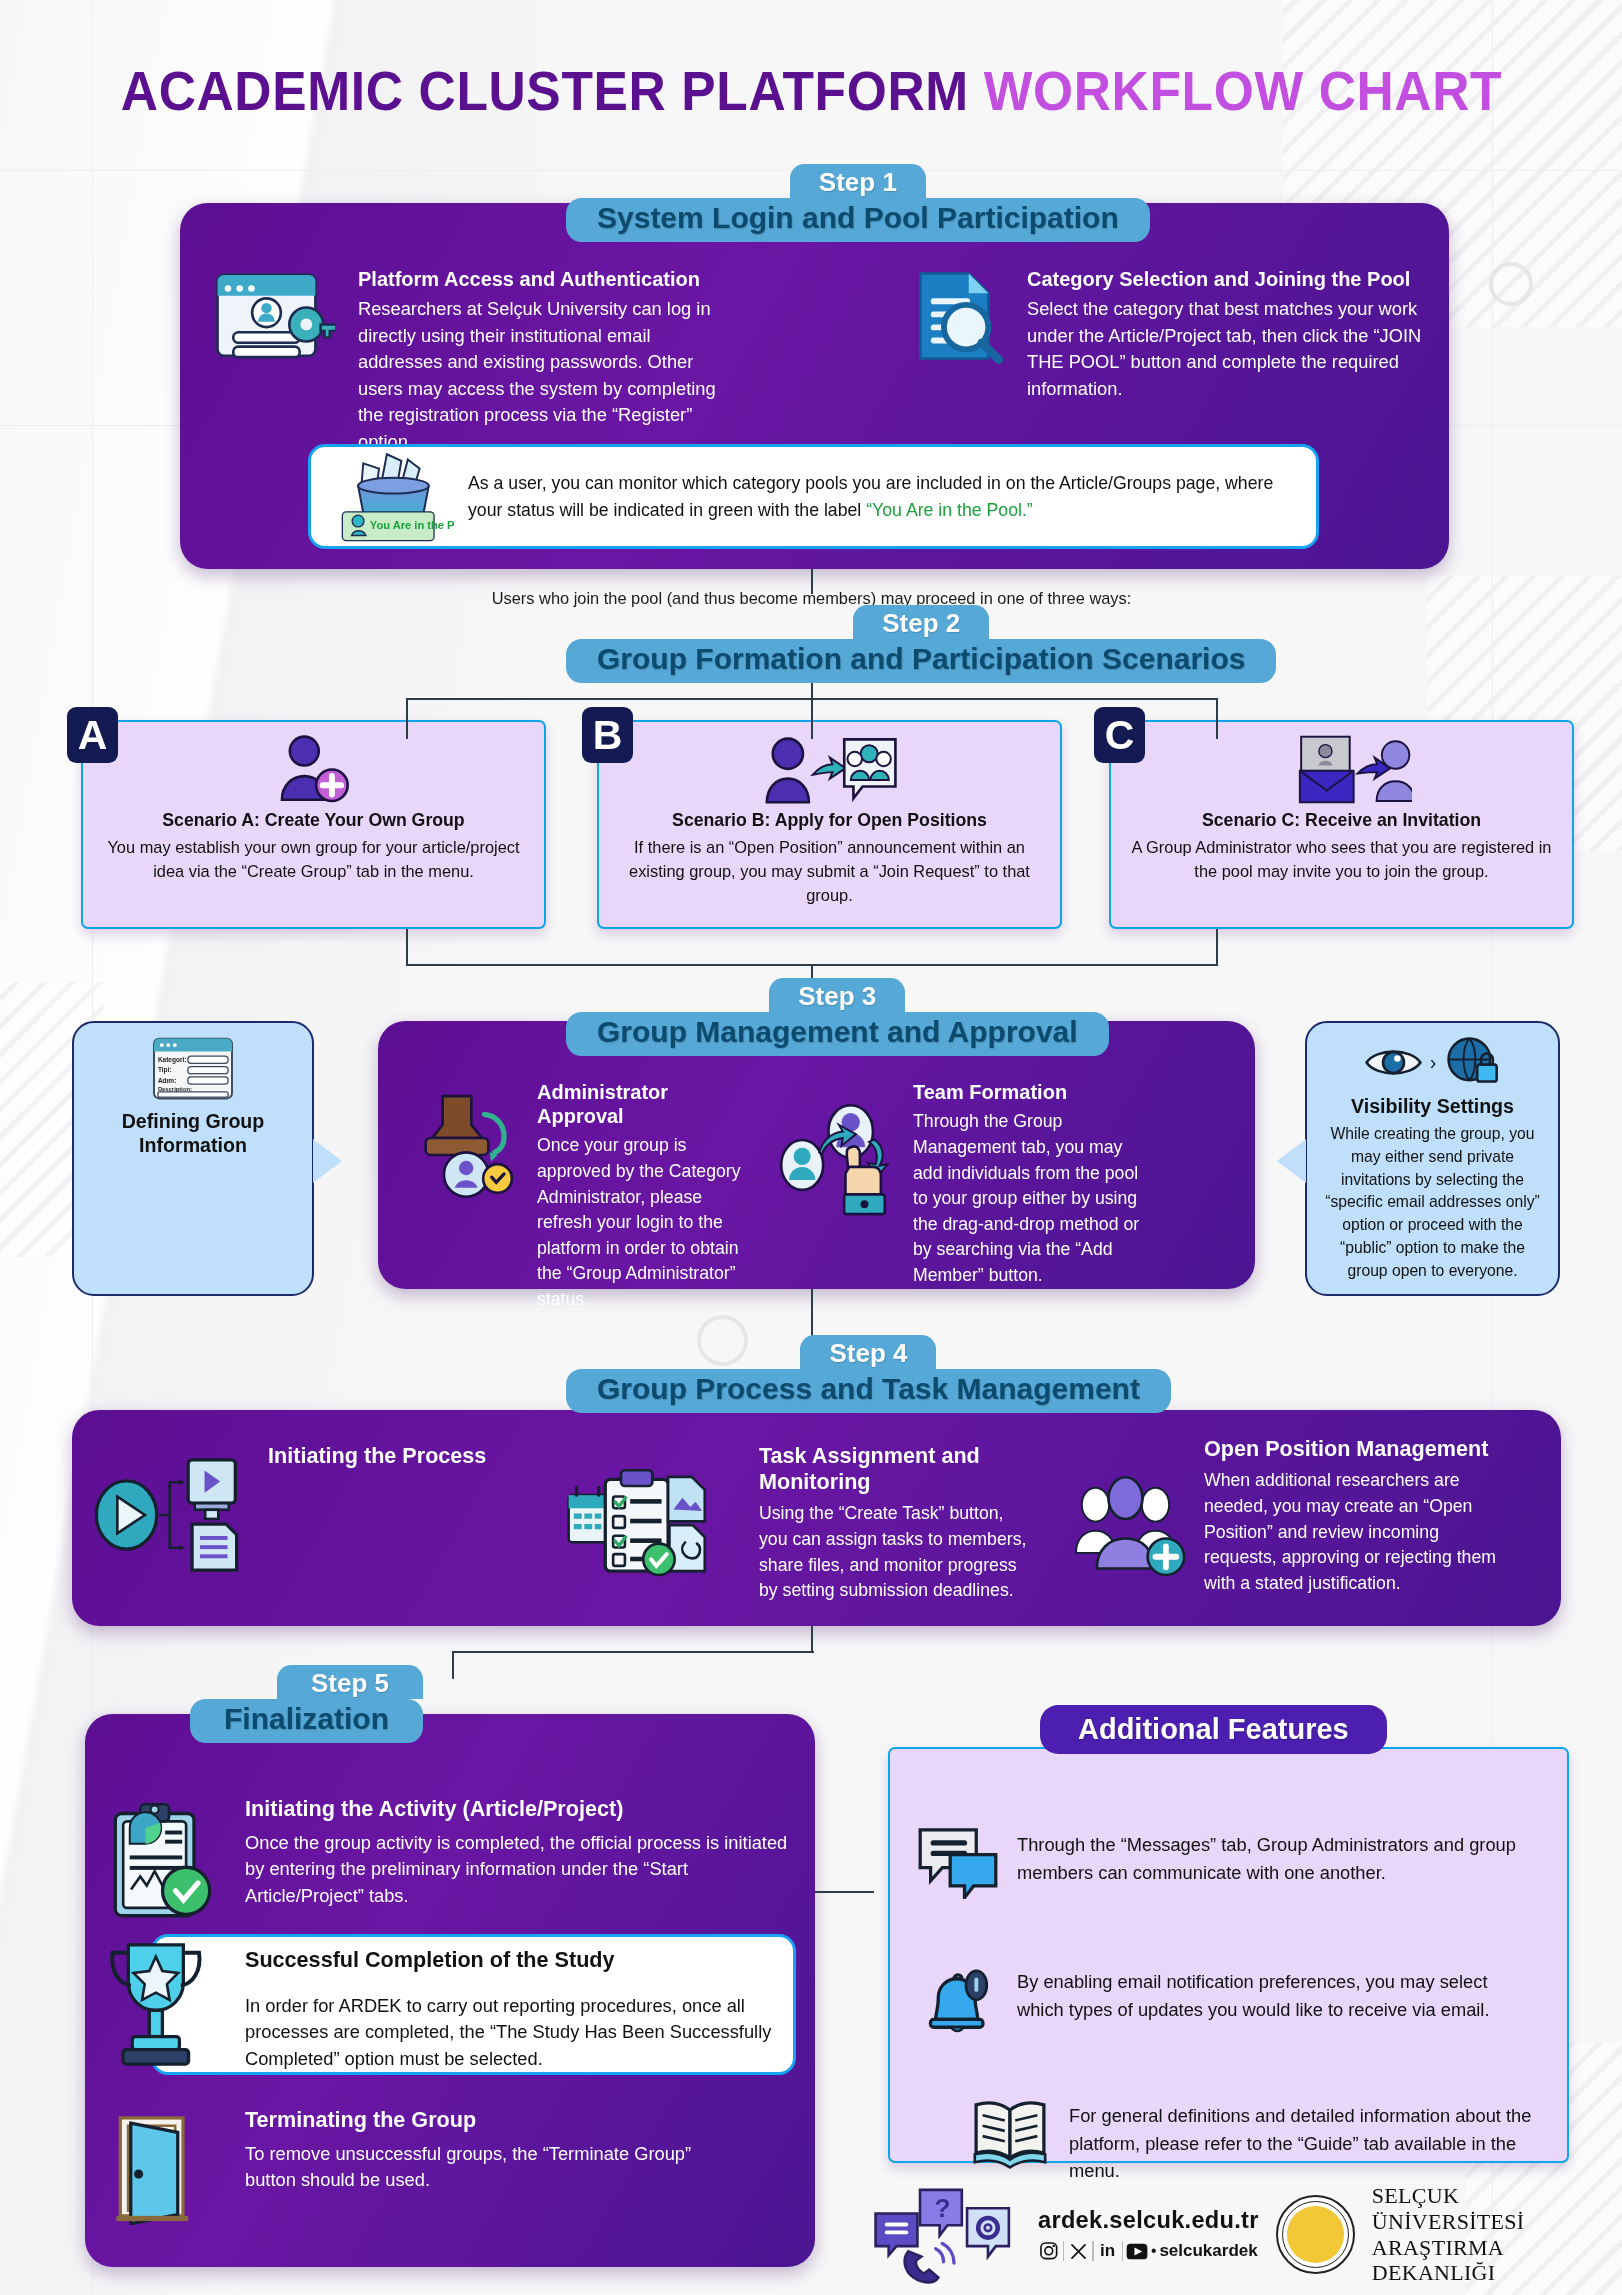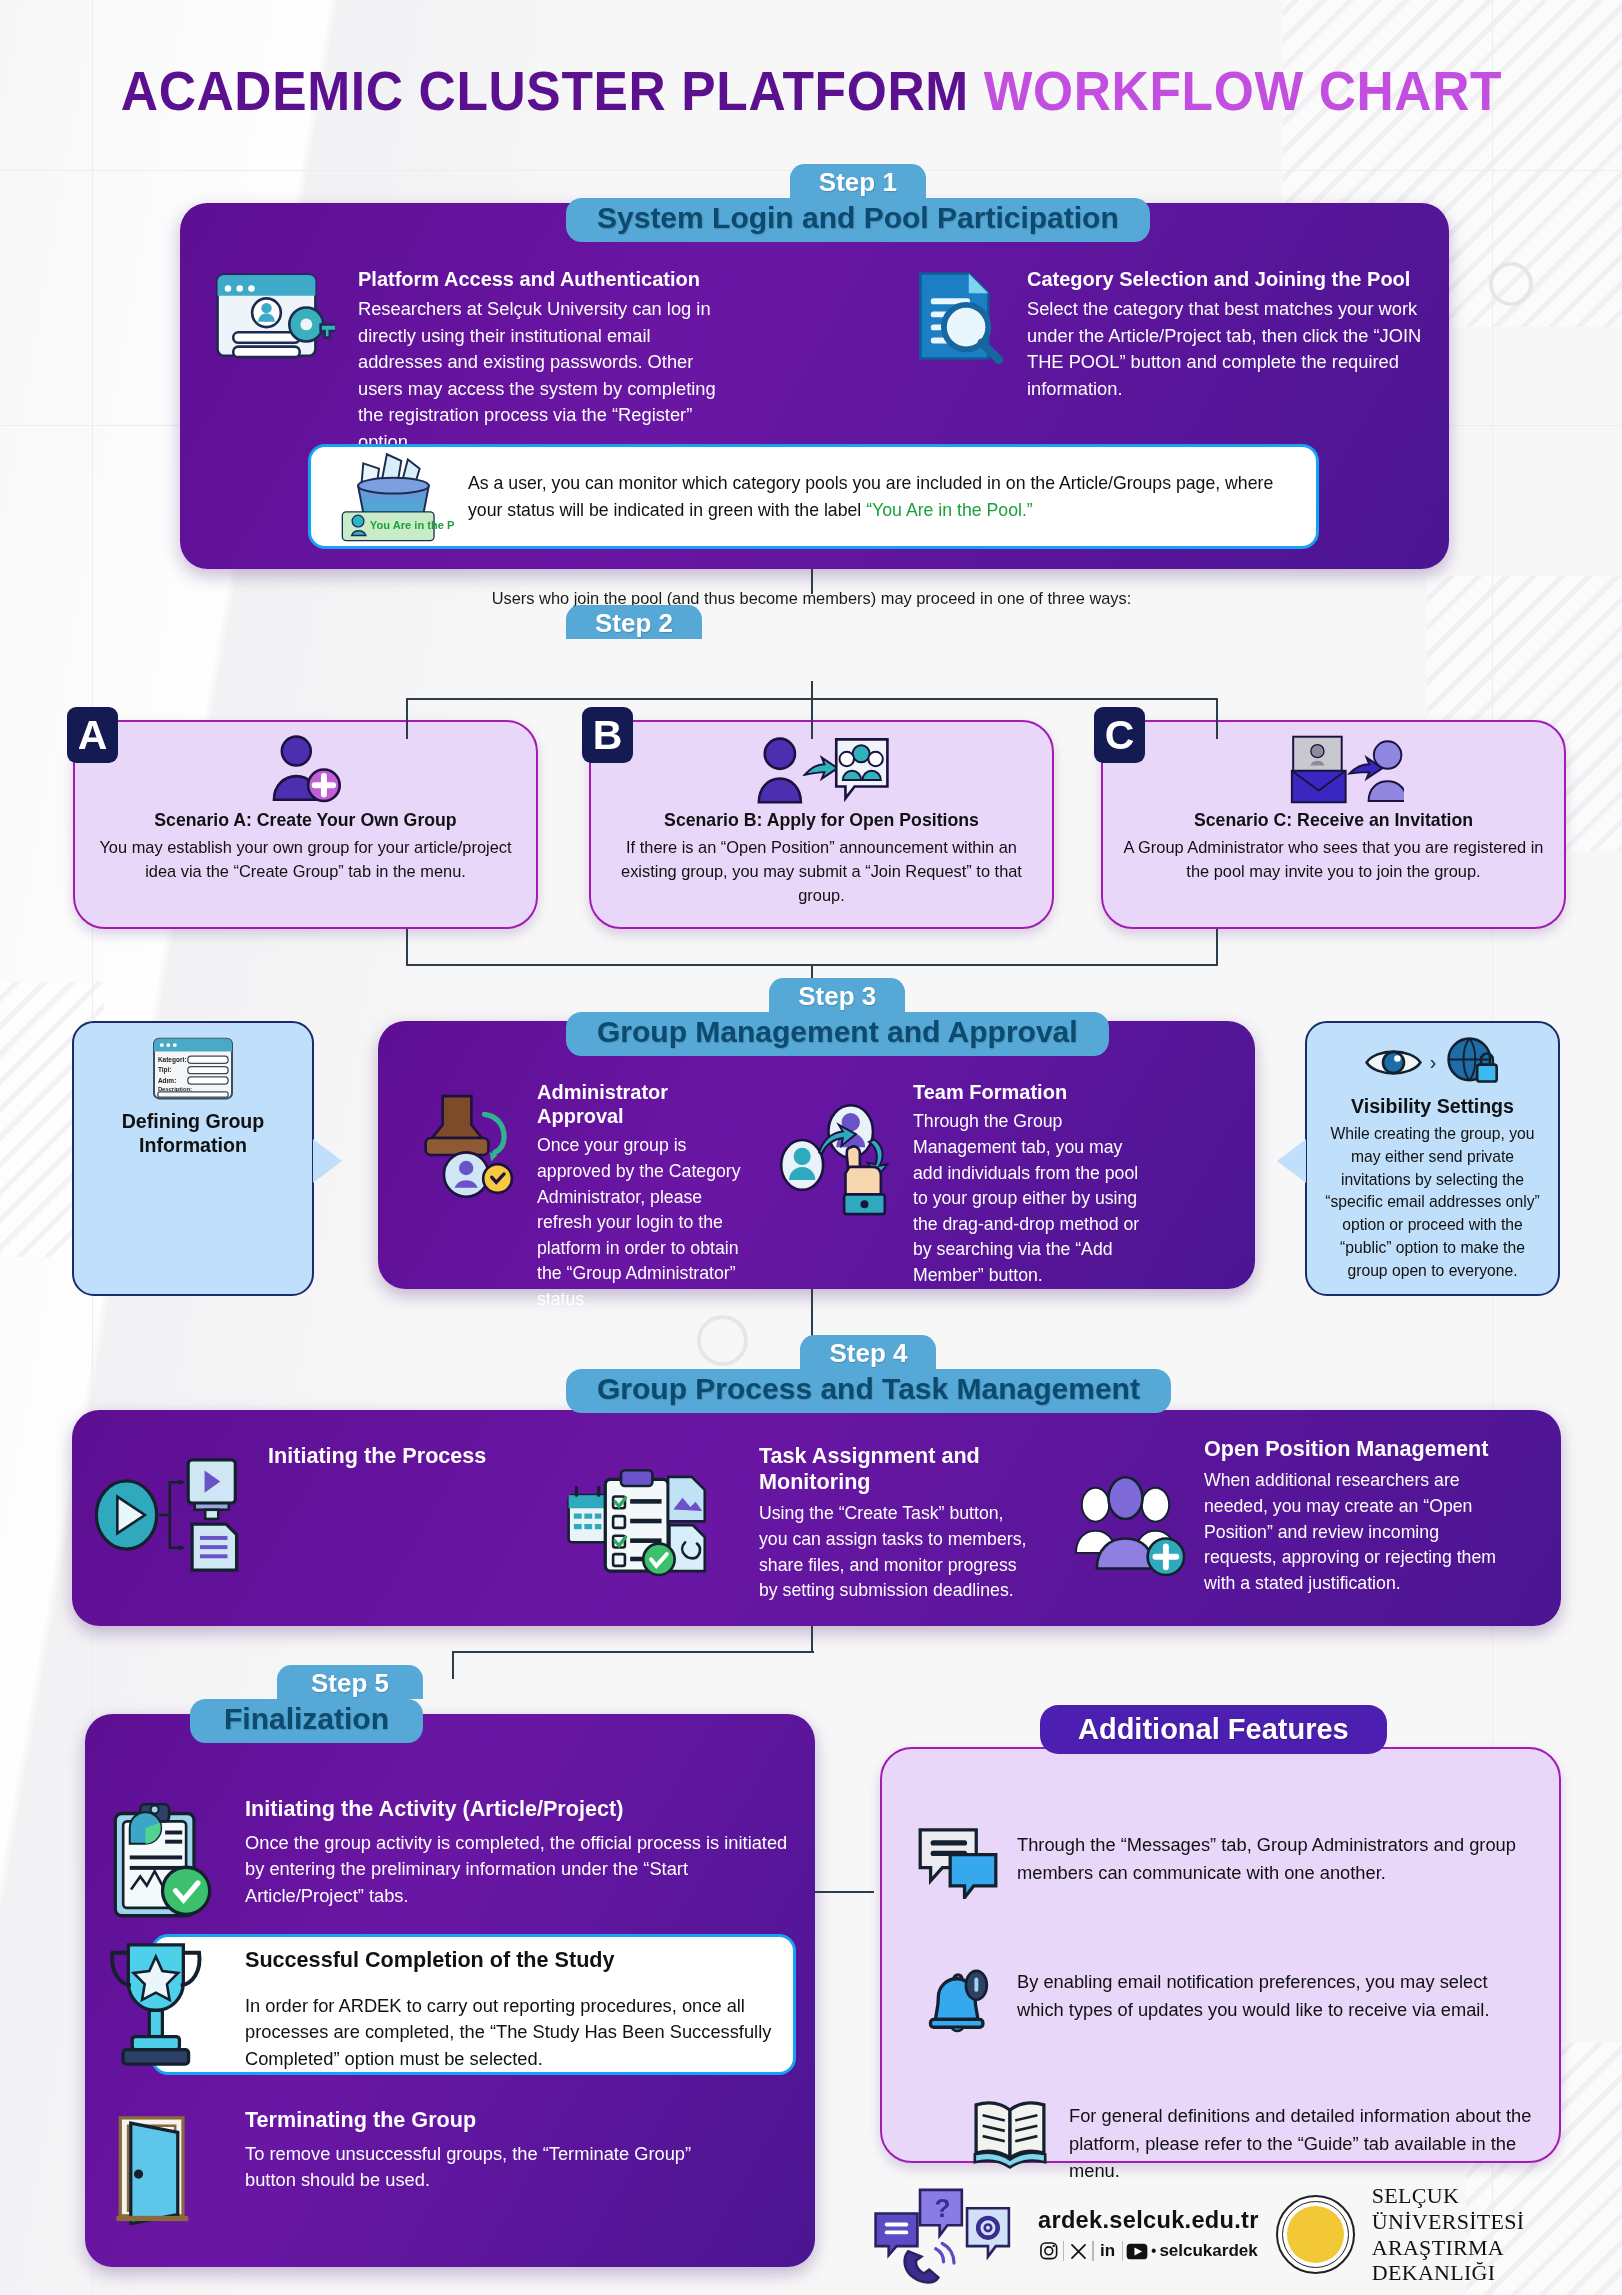--- a/index.html
+++ b/index.html
@@ -57,22 +57,23 @@
   .stepbadge.offset .tier-top{border-radius:14.4px 14.4px 0 0;padding:5.2px 34px 1.3px;}
   .stepbadge.offset .tier-bot{padding:3.9px 34px 9.2px;}
 
   
   .panel{position:absolute;border-radius:27.5px;}
   .panel-purple{
     background:linear-gradient(120deg,#5d0f93 0%,#6a16a4 40%,#4b1592 100%);
     box-shadow:0 6.5px 17px rgba(60,10,100,.28);
   }
   .panel-lilac{
-    background:#e9d7fa;border:2px solid #a21caf;border-radius:32px;
+    background:#e9d7fa;border:2px solid #0ea5e9;border-radius:7px;
     box-shadow:0 5.2px 11.8px rgba(80,20,120,.18);
+    margin-left:8px;
   }
   .panel-blue{
     background:#bfdffa;border:2.6px solid #1b2a6b;border-radius:22px;
   }
   .panel-white{background:#ffffff;border:3.3px solid #17a2f3;border-radius:17px;}
 
   
   .h-white{color:#fff;font-weight:bold;font-size:20px;line-height:1.2;
     font-family:"Liberation Sans Narrow","Liberation Sans",sans-serif;}
   .p-white{color:#fff;font-size:18.3px;line-height:1.45;}
@@ -222,20 +223,21 @@
   <div class="p-dark" style="font-size:17.7px;line-height:1.5;">
     <span>As a user, you can monitor which category pools you are included in on the Article/Groups page, where your status will be indicated in green with the label </span><span class="green">“You Are in the Pool.”</span>
   </div>
 </div>
 
 <div class="conn" style="top:569px;left:811px;width:2px;height:25px;"></div>
 <div class="note-center" style="top:589px;left:0;">Users who join the pool (and thus become members) may proceed in one of three ways:</div>
 
 <div class="stepbadge" style="top:605px;left:566px;">
   <div class="tier-top">Step 2</div>
+  <div class="tier-bot">Group Formation and Participation Scenarios</div>
 </div>
 
 <div class="conn" style="top:681px;left:811px;width:2px;height:18.3px;"></div>
 <div class="conn" style="top:698px;left:406px;width:811px;height:2px;"></div>
 <div class="conn" style="top:698px;left:406px;width:2px;height:41px;"></div>
 <div class="conn" style="top:698px;left:811px;width:2px;height:41px;"></div>
 <div class="conn" style="top:698px;left:1216px;width:2px;height:41px;"></div>
 
 <div class="letter" style="top:707px;left:67px;">A</div>
 <div class="panel-lilac" style="position:absolute;top:720px;left:73px;width:465px;height:209px;padding:11.8px 17px;text-align:center;">

